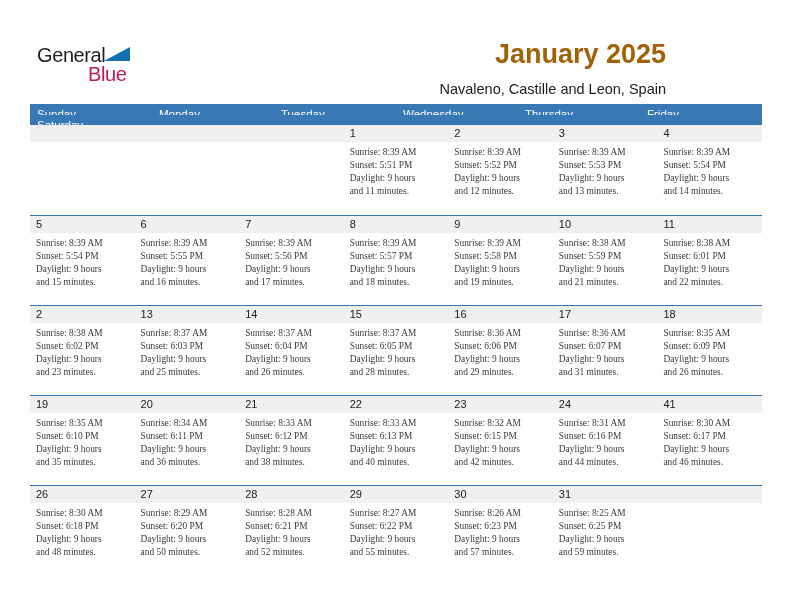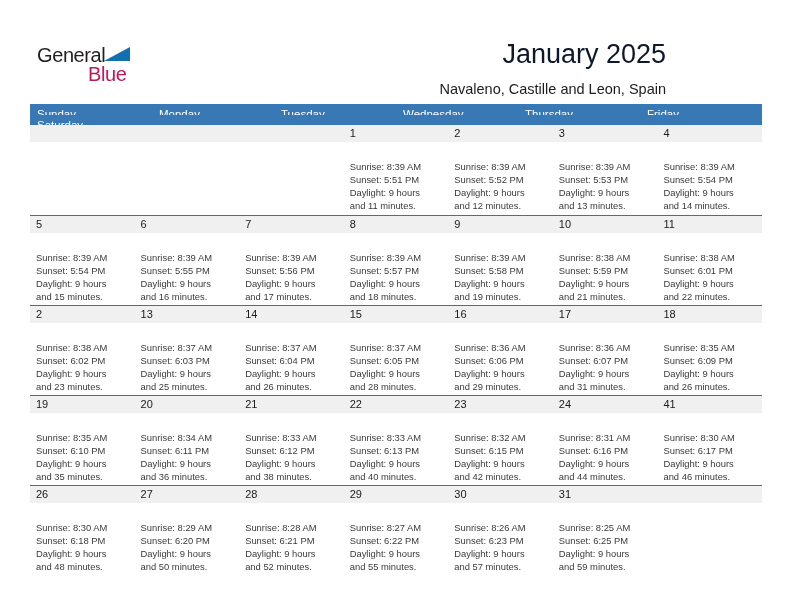--- a/index.html
+++ b/index.html
@@ -8,36 +8,36 @@
   .page { position:relative; width:704px; height:612px; background:#fff; }
 
   
   .logo { position:absolute; left:37px; top:44px; width:120px; height:46px; }
   .logo-general { position:absolute; left:0; top:0; font-size:20px; color:#231f20; letter-spacing:-0.4px; }
   .logo-tri { position:absolute; left:67px; top:3px; width:0; height:0;
               border-left:26px solid transparent; border-bottom:14px solid #126fb0; }
   .logo-blue { position:absolute; left:51px; top:19px; font-size:20px; color:#be185d; letter-spacing:-0.4px; }
 
   
-  .title    { position:absolute; top:39px;  right:38px; font-size:27px;   color:#0f172a; }
+  .title    { position:absolute; top:39px;  right:38px; font-size:27px;   color:#a16207;font-weight:bold; }
   .subtitle { position:absolute; top:81px;  right:38px; font-size:14.5px; color:#1c1c1c;padding-left:43px; }
 
   
   .calendar { position:absolute; left:30px; top:104px; width:732px; }
   .weekday-header { display:grid; grid-template-columns:repeat(6,1fr); background:#3879b5;
                     height:21px; line-height:21px; }
   .wd { color:#ffffff; font-size:11.5px; padding-left:7px; overflow:hidden; white-space:nowrap; }
 
   .week-row { display:grid; grid-template-columns:repeat(7,1fr); height:90px;
               border-top:1.5px solid #2e75b5; }
   .week-row.first { border-top:none; }
   .day-cell { overflow:hidden; }
   .day-num { height:17px; line-height:17px; background:#f0f0f0; font-size:11px;
              color:#1a1a1a; padding-left:6px; }
-  .day-body { padding:18px 2px 0 6px; }
+  .day-body { padding:4px 2px 0 6px;font-family:Liberation Serif, serif; }
   .day-line { font-size:9.4px; line-height:13.1px; color:#3a3a3a; white-space:nowrap; }
 </style>
 </head>
 <body>
 
 <div class="page">
 
   <div class="logo">
     <span class="logo-general">General</span>
     <span class="logo-tri"></span>

